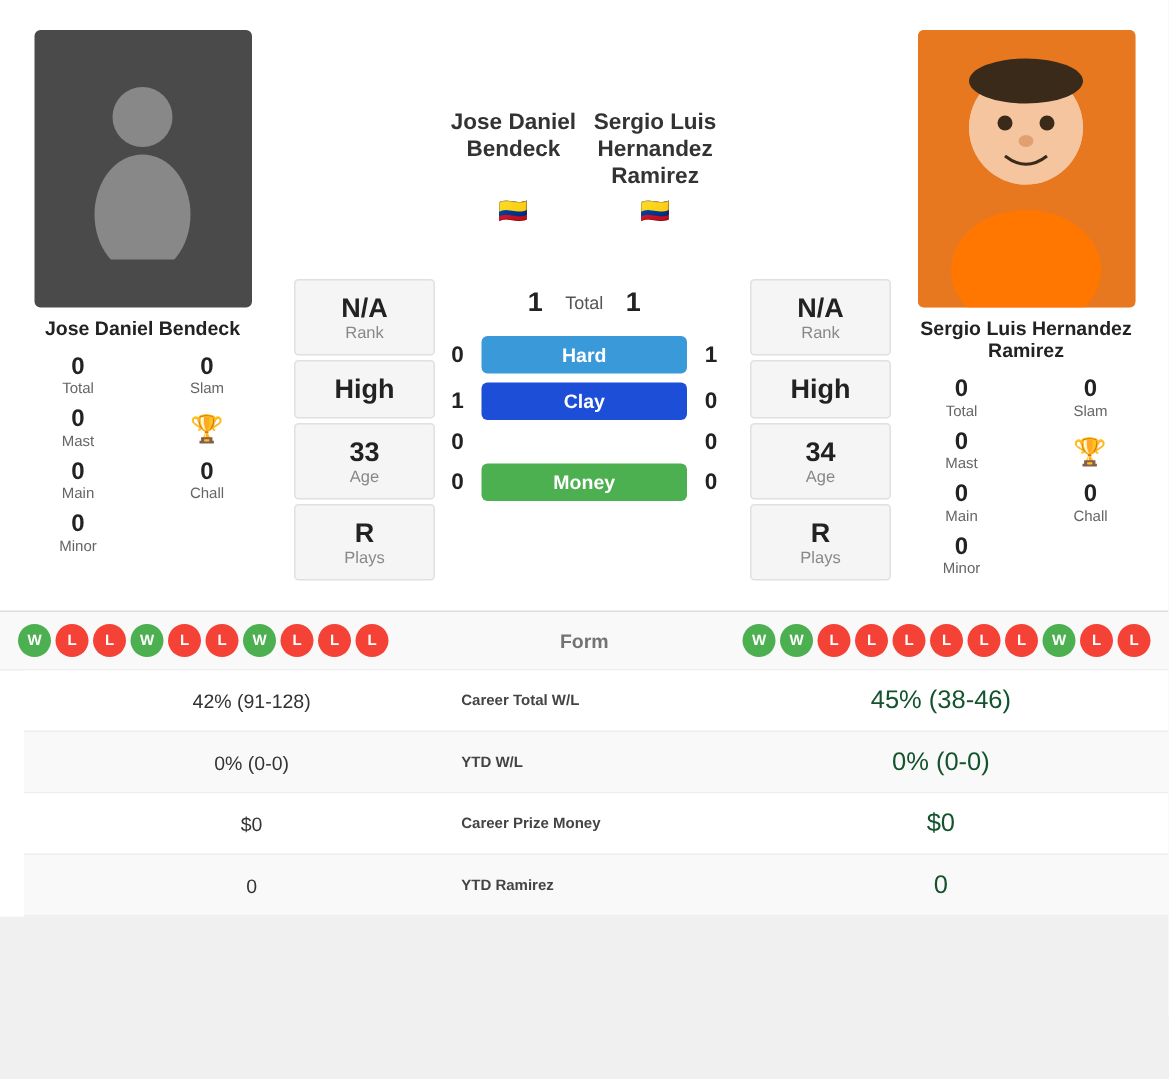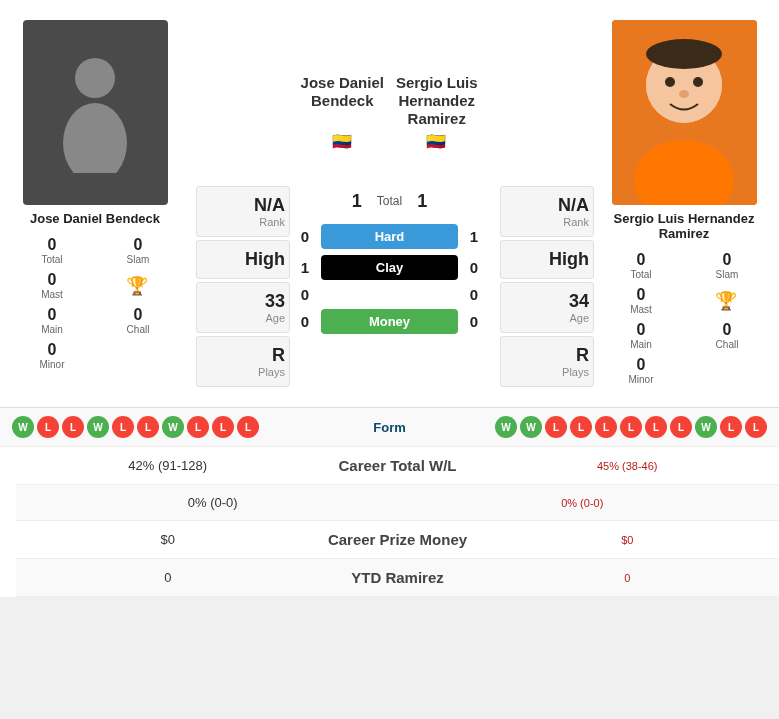--- a/index.html
+++ b/index.html
@@ -96,21 +96,21 @@
       display: flex;
       flex-direction: column;
       gap: 3px;
       padding: 0 5px;
     }
 
     .center-stat-box {
       background: #f5f5f5;
       border: 1px solid #e0e0e0;
       border-radius: 3px;
-      text-align: right;
+      text-align: center;
       padding: 8px 4px;
       margin-left: 11px;
     }
 
     .center-stat-value {
       font-size: 18px;
       font-weight: bold;
       color: #222;
     }
 
@@ -156,21 +156,21 @@
       flex: 1;
       text-align: center;
       padding: 5px 8px;
       border-radius: 4px;
       font-size: 13px;
       font-weight: bold;
       color: #fff;
     }
 
     .badge-hard { background: #3a9ad9; }
-    .badge-clay { background: #000000; }
+    .badge-clay { background: #1d4ed8; }
     .badge-indoor { background: #5a9ad9; }
     .badge-grass { background: #4caf50; }
 
     
     .player-right-stats {
       width: 115px;
       flex-shrink: 0;
       display: flex;
       flex-direction: column;
       gap: 3px;
@@ -231,21 +231,21 @@
       gap: 3px;
       flex: 1;
       justify-content: flex-end;
     }
 
     .form-label {
       width: 120px;
       text-align: center;
       font-size: 13px;
       font-weight: bold;
-      color: #0c4a6e;
+      color: #737373;
     }
 
     .form-badge {
       width: 22px;
       height: 22px;
       border-radius: 50%;
       display: flex;
       align-items: center;
       justify-content: center;
       font-size: 10px;
@@ -274,31 +274,31 @@
 
     .stat-left-val {
       flex: 1;
       text-align: center;
       font-size: 13px;
       color: #333;
     }
 
     .stat-center-label {
       width: 180px;
-      text-align: center;
-      font-size: 15px;
+      text-align: left;
+      font-size: 10px;
       font-weight: bold;
       color: #444;
     }
 
     .stat-right-val {
       flex: 1;
       text-align: center;
-      font-size: 11px;
-      color: #b91c1c;
+      font-size: 17px;
+      color: #14532d;
     }
 
     .player-full-name {
       font-size: 15px;
       font-weight: bold;
       color: #333;
       text-align: center;
       line-height: 1.2;
       margin-bottom: 2px;
     }
@@ -537,20 +537,21 @@
     </div>
 
     <div id="bottom-stats-container">
         <div class="stat-row">
     <div class="stat-left-val">42% (91-128)</div>
     <div class="stat-center-label">Career Total W/L</div>
     <div class="stat-right-val">45% (38-46)</div>
   </div>
         <div class="stat-row">
     <div class="stat-left-val">0% (0-0)</div>
+    <div class="stat-center-label">YTD W/L</div>
     <div class="stat-right-val">0% (0-0)</div>
   </div>
         <div class="stat-row">
     <div class="stat-left-val">$0</div>
     <div class="stat-center-label">Career Prize Money</div>
     <div class="stat-right-val">$0</div>
   </div>
         <div class="stat-row">
     <div class="stat-left-val">0</div>
     <div class="stat-center-label">YTD Ramirez</div>

